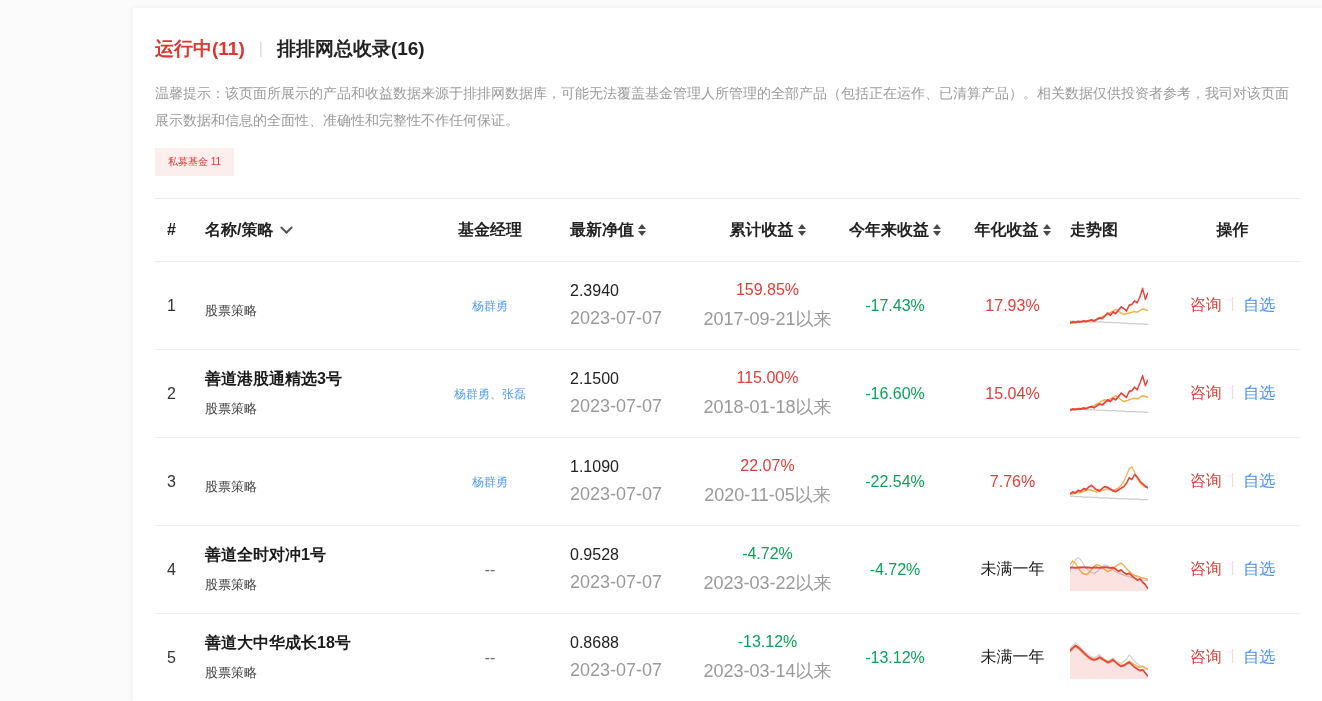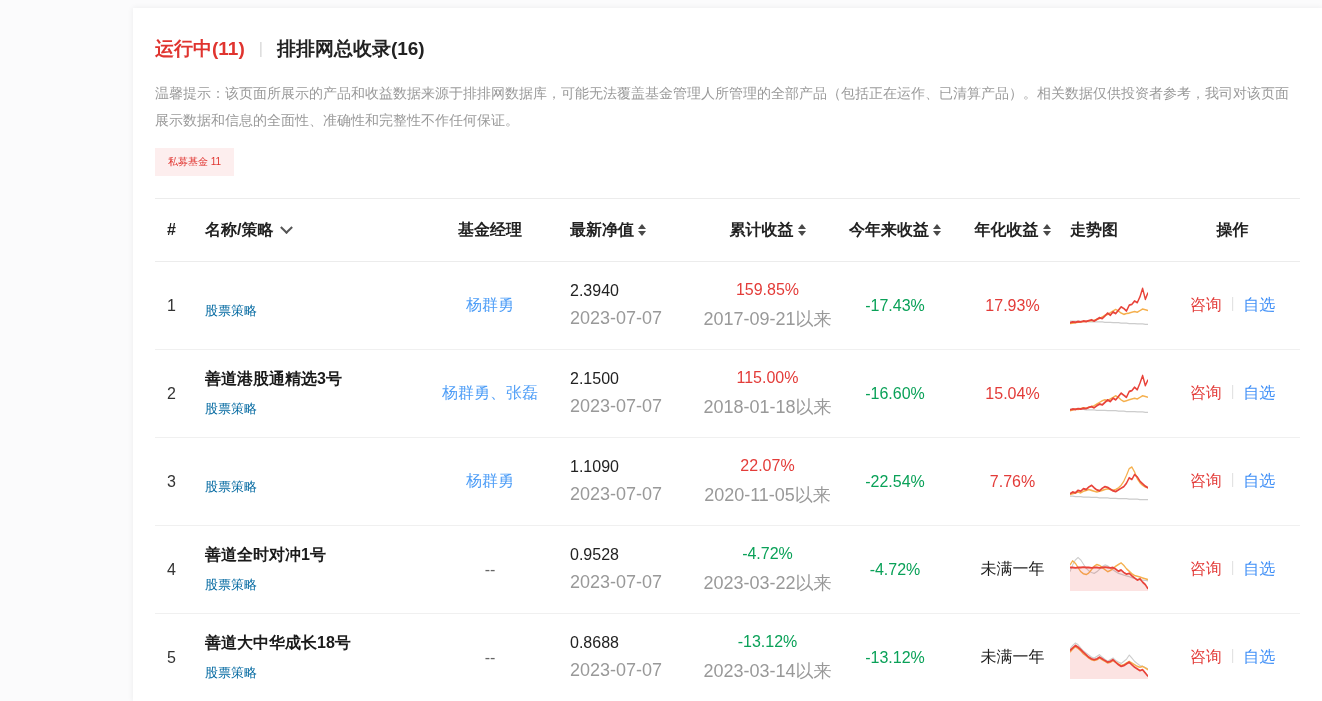--- a/index.html
+++ b/index.html
@@ -41,22 +41,22 @@
   .caret-up   { width:0;height:0;border-left:4px solid transparent;border-right:4px solid transparent;
                 border-bottom:5px solid #4a4a4a; margin-bottom:2px; }
   .caret-down { width:0;height:0;border-left:4px solid transparent;border-right:4px solid transparent;
                 border-top:5px solid #4a4a4a; }
   .chevron-down { display:inline-block; width:9px; height:9px; border-right:2px solid #555;
                   border-bottom:2px solid #555; transform:rotate(45deg) translate(-2px,-2px);
                   margin-left:9px; }
 
   .idx-num { font-size:16px; color:#333; }
   .fund-name { font-size:16px; font-weight:bold; color:#1a1a1a; cursor:pointer; }
-  .fund-strategy { font-size:13px; color:#0369a1; margin-top:10px; }
-  .mgr-link { font-size:16px; color:#4f9ef7; cursor:pointer; }
+  .fund-strategy { font-size:13px; color:#404040; margin-top:10px; }
+  .mgr-link { font-size:12px; color:#4f9ef7; cursor:pointer; }
   .mgr-plain { font-size:16px; color:#666; }
   .num-main { font-size:16px; color:#222; }
   .num-sub  { font-size:18px; color:#999; margin-top:8px; }
   .val-red   { color:#e33c39; }
   .val-green { color:#0aa158; }
   .val-plain { color:#222; }
   .pct { font-size:16px; }
   .spark { width:78px; height:46px; display:inline-block; vertical-align:middle; }
   .ops { display:inline-flex; align-items:flex-start; font-size:16px; }
   .op-consult { color:#e33c39; cursor:pointer; }

